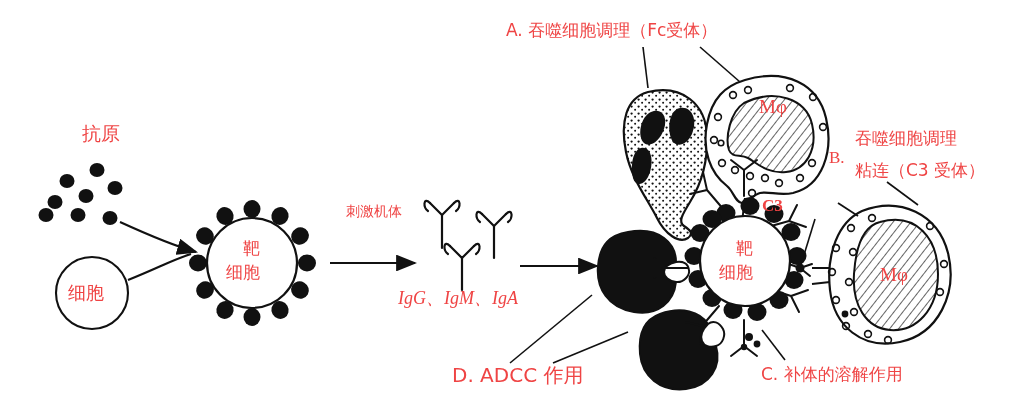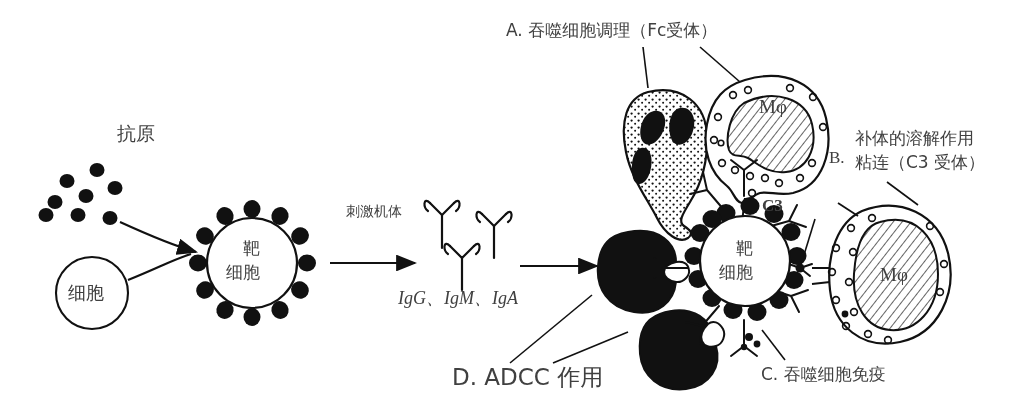--- a/index.html
+++ b/index.html
@@ -1,20 +1,20 @@
 <!DOCTYPE html>
 <html lang="zh"><head>
 <meta charset="utf-8">
 <style>
   html,body{margin:0;padding:0;background:#fff;}
   body{width:1031px;height:405px;overflow:hidden;
        font-family:"Liberation Serif","DejaVu Serif",serif;}
   #stage{position:relative;width:1031px;height:405px;background:#ffffff;}
   svg.canvas{position:absolute;left:0;top:0;width:1031px;height:405px;}
-  .lbl{position:absolute;color:#404040;white-space:pre;line-height:1.18;}
+  .lbl{position:absolute;color:#ef4444;white-space:pre;line-height:1.18;}
   .cjk{font-family:"DejaVu Sans","Liberation Sans",sans-serif;}
   .serifno{font-family:"Liberation Serif","DejaVu Serif",serif;}
 </style>
 </head>
 <body>
 
 <div id="stage">
 
   <svg class="canvas" viewBox="0 0 1031 405">
     <defs>
@@ -212,21 +212,21 @@
         <ellipse cx="712" cy="298" rx="9.5" ry="9"></ellipse>
         <ellipse cx="698" cy="279" rx="9.5" ry="9"></ellipse>
         <ellipse cx="694" cy="256" rx="9.5" ry="9"></ellipse>
         <ellipse cx="700" cy="233" rx="9.5" ry="9"></ellipse>
         <ellipse cx="712" cy="219" rx="9.5" ry="9"></ellipse>
       </g>
       <circle cx="745" cy="261" r="45" fill="#fff" stroke="#111" stroke-width="2.2"></circle>
     </g>
   </svg>
 
-  <div class="lbl cjk" style="left:82px;  top:122px; font-size:19px;margin-left:35px;">抗原</div>
+  <div class="lbl cjk" style="left:82px;  top:122px; font-size:19px;">抗原</div>
 
   <div class="lbl cjk" style="left:68px;  top:282px; font-size:18px;">细胞</div>
 
   <div class="lbl cjk" style="left:243px; top:238px; font-size:17px;">靶</div>
   <div class="lbl cjk" style="left:226px; top:262px; font-size:17px;">细胞</div>
 
   <div class="lbl cjk" style="left:346px; top:203px; font-size:14px;">刺激机体</div>
 
   <div class="lbl serifno" style="left:398px; top:288px; font-size:18px;font-style:italic;">IgG、IgM、IgA</div>
 
@@ -235,20 +235,20 @@
 
   <div class="lbl serifno" style="left:762px; top:196px; font-size:17px; font-weight:bold;">C3</div>
 
   <div class="lbl serifno" style="left:759px; top:96px; font-size:19px;">Mφ</div>
 
   <div class="lbl serifno" style="left:880px; top:264px; font-size:19px;">Mφ</div>
 
   <div class="lbl cjk" style="left:506px; top:20px; font-size:17px;">A. 吞噬细胞调理（Fc受体）</div>
 
   <div class="lbl serifno" style="left:829px; top:148px; font-size:17px;">B.</div>
-  <div class="lbl cjk" style="left:855px; top:128px; font-size:17px;">补体的溶解作用</div>
-  <div class="lbl cjk" style="left:855px; top:152px; font-size:17px;">粘连（C3 受体）</div>
-
-  <div class="lbl cjk" style="left:761px; top:364px; font-size:17px;">C. 吞噬细胞免疫</div>
-
-  <div class="lbl cjk" style="left:452px; top:364px; font-size:23px;">D. ADCC 作用</div>
+  <div class="lbl cjk" style="left:855px; top:128px; font-size:17px;">吞噬细胞调理</div>
+  <div class="lbl cjk" style="left:855px; top:160px; font-size:17px;">粘连（C3 受体）</div>
+
+  <div class="lbl cjk" style="left:761px; top:364px; font-size:17px;">C. 补体的溶解作用</div>
+
+  <div class="lbl cjk" style="left:452px; top:364px; font-size:20px;">D. ADCC 作用</div>
 
 </div>
 
 </body></html>

